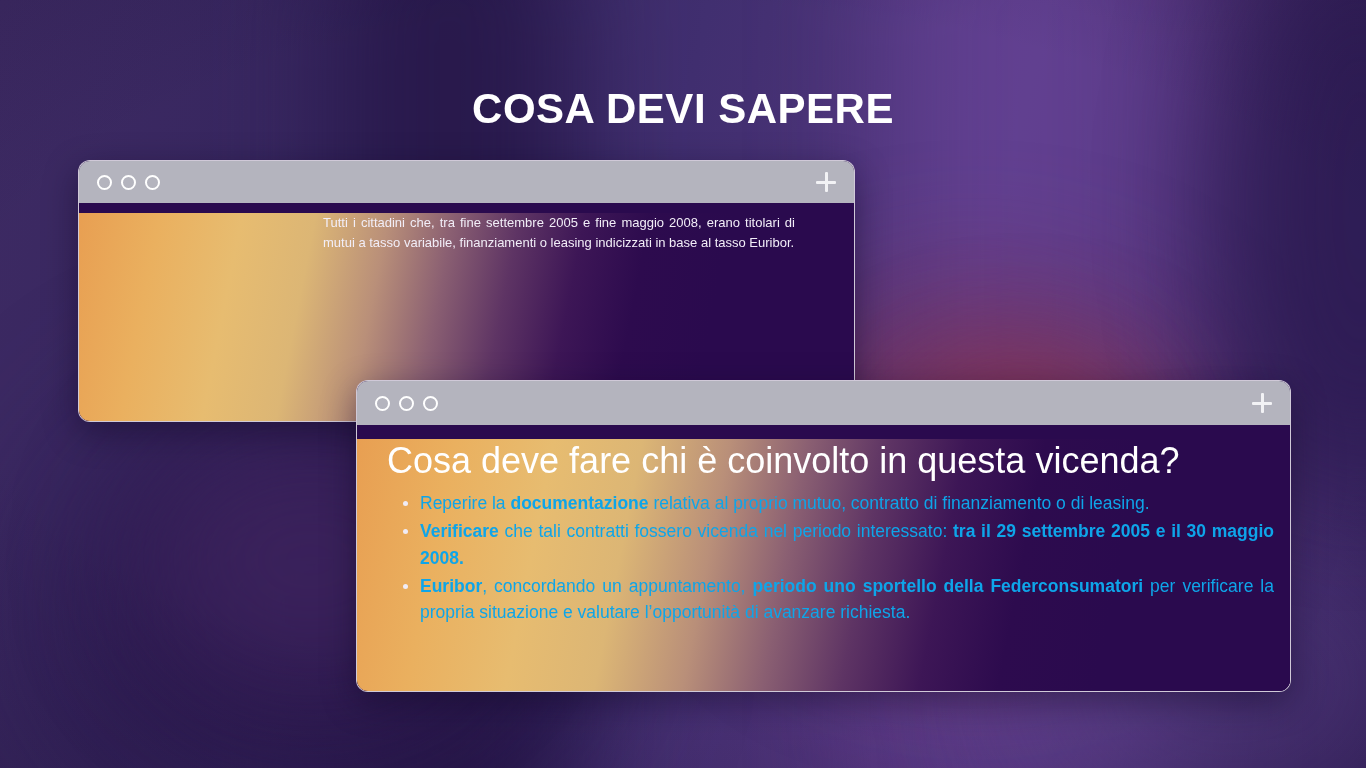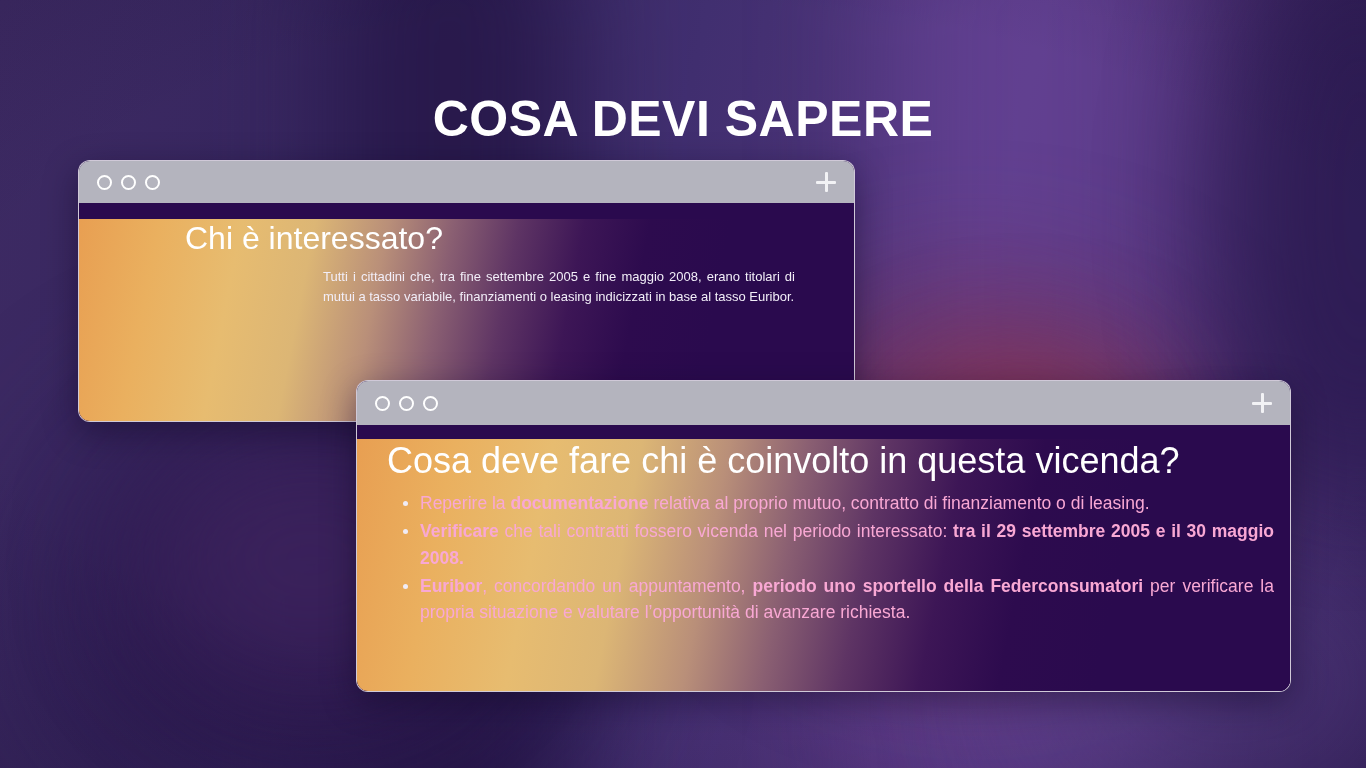--- a/index.html
+++ b/index.html
@@ -87,21 +87,21 @@
                 rgba(0,0,0,0) 40%, rgba(18,8,40,0.45) 100%);
   }
 
   
   .page-title {
     position: absolute;
     left: 0; right: 0;
     top: 58px;
     text-align: center;
     color: #ffffff;
-    font-size: 50px;
+    font-size: 42px;
     font-weight: bold;
     letter-spacing: 0.5px;
     line-height: 1.1;
   }
 
   
   .card {
     position: absolute;
     border-radius: 12px;
     border: 1.6px solid rgba(255,255,255,0.78);
@@ -214,21 +214,21 @@
     margin: 14px 0 0 30px;
     line-height: 1.2;
   }
   #card-two ul.bullets {
     list-style: none;
     margin: 8px 16px 0 46px;
     padding: 0;
   }
   #card-two ul.bullets li {
     position: relative;
-    color: #f9a8d4;
+    color: #0ea5e9;
     font-size: 17.5px;
     line-height: 1.5;
     text-align: justify;
     padding-left: 17px;
     margin-bottom: 2px;
   }
   #card-two ul.bullets li::before {
     content: "";
     position: absolute;
     left: 0;
@@ -264,21 +264,20 @@
     <div class="titlebar">
       <div class="dots">
         <span class="dot"></span>
         <span class="dot"></span>
         <span class="dot"></span>
       </div>
       <span class="plus"></span>
     </div>
     <div class="card-body">
       <div class="card-content">
-        <div class="heading">Chi è interessato?</div>
         <p class="paragraph">Tutti i cittadini che, tra fine settembre 2005 e fine maggio 2008, erano titolari di mutui a tasso variabile, finanziamenti o leasing indicizzati in base al tasso Euribor.</p>
       </div>
     </div>
   </div>
 
   <div class="card" id="card-two">
     <div class="titlebar">
       <div class="dots">
         <span class="dot"></span>
         <span class="dot"></span>

